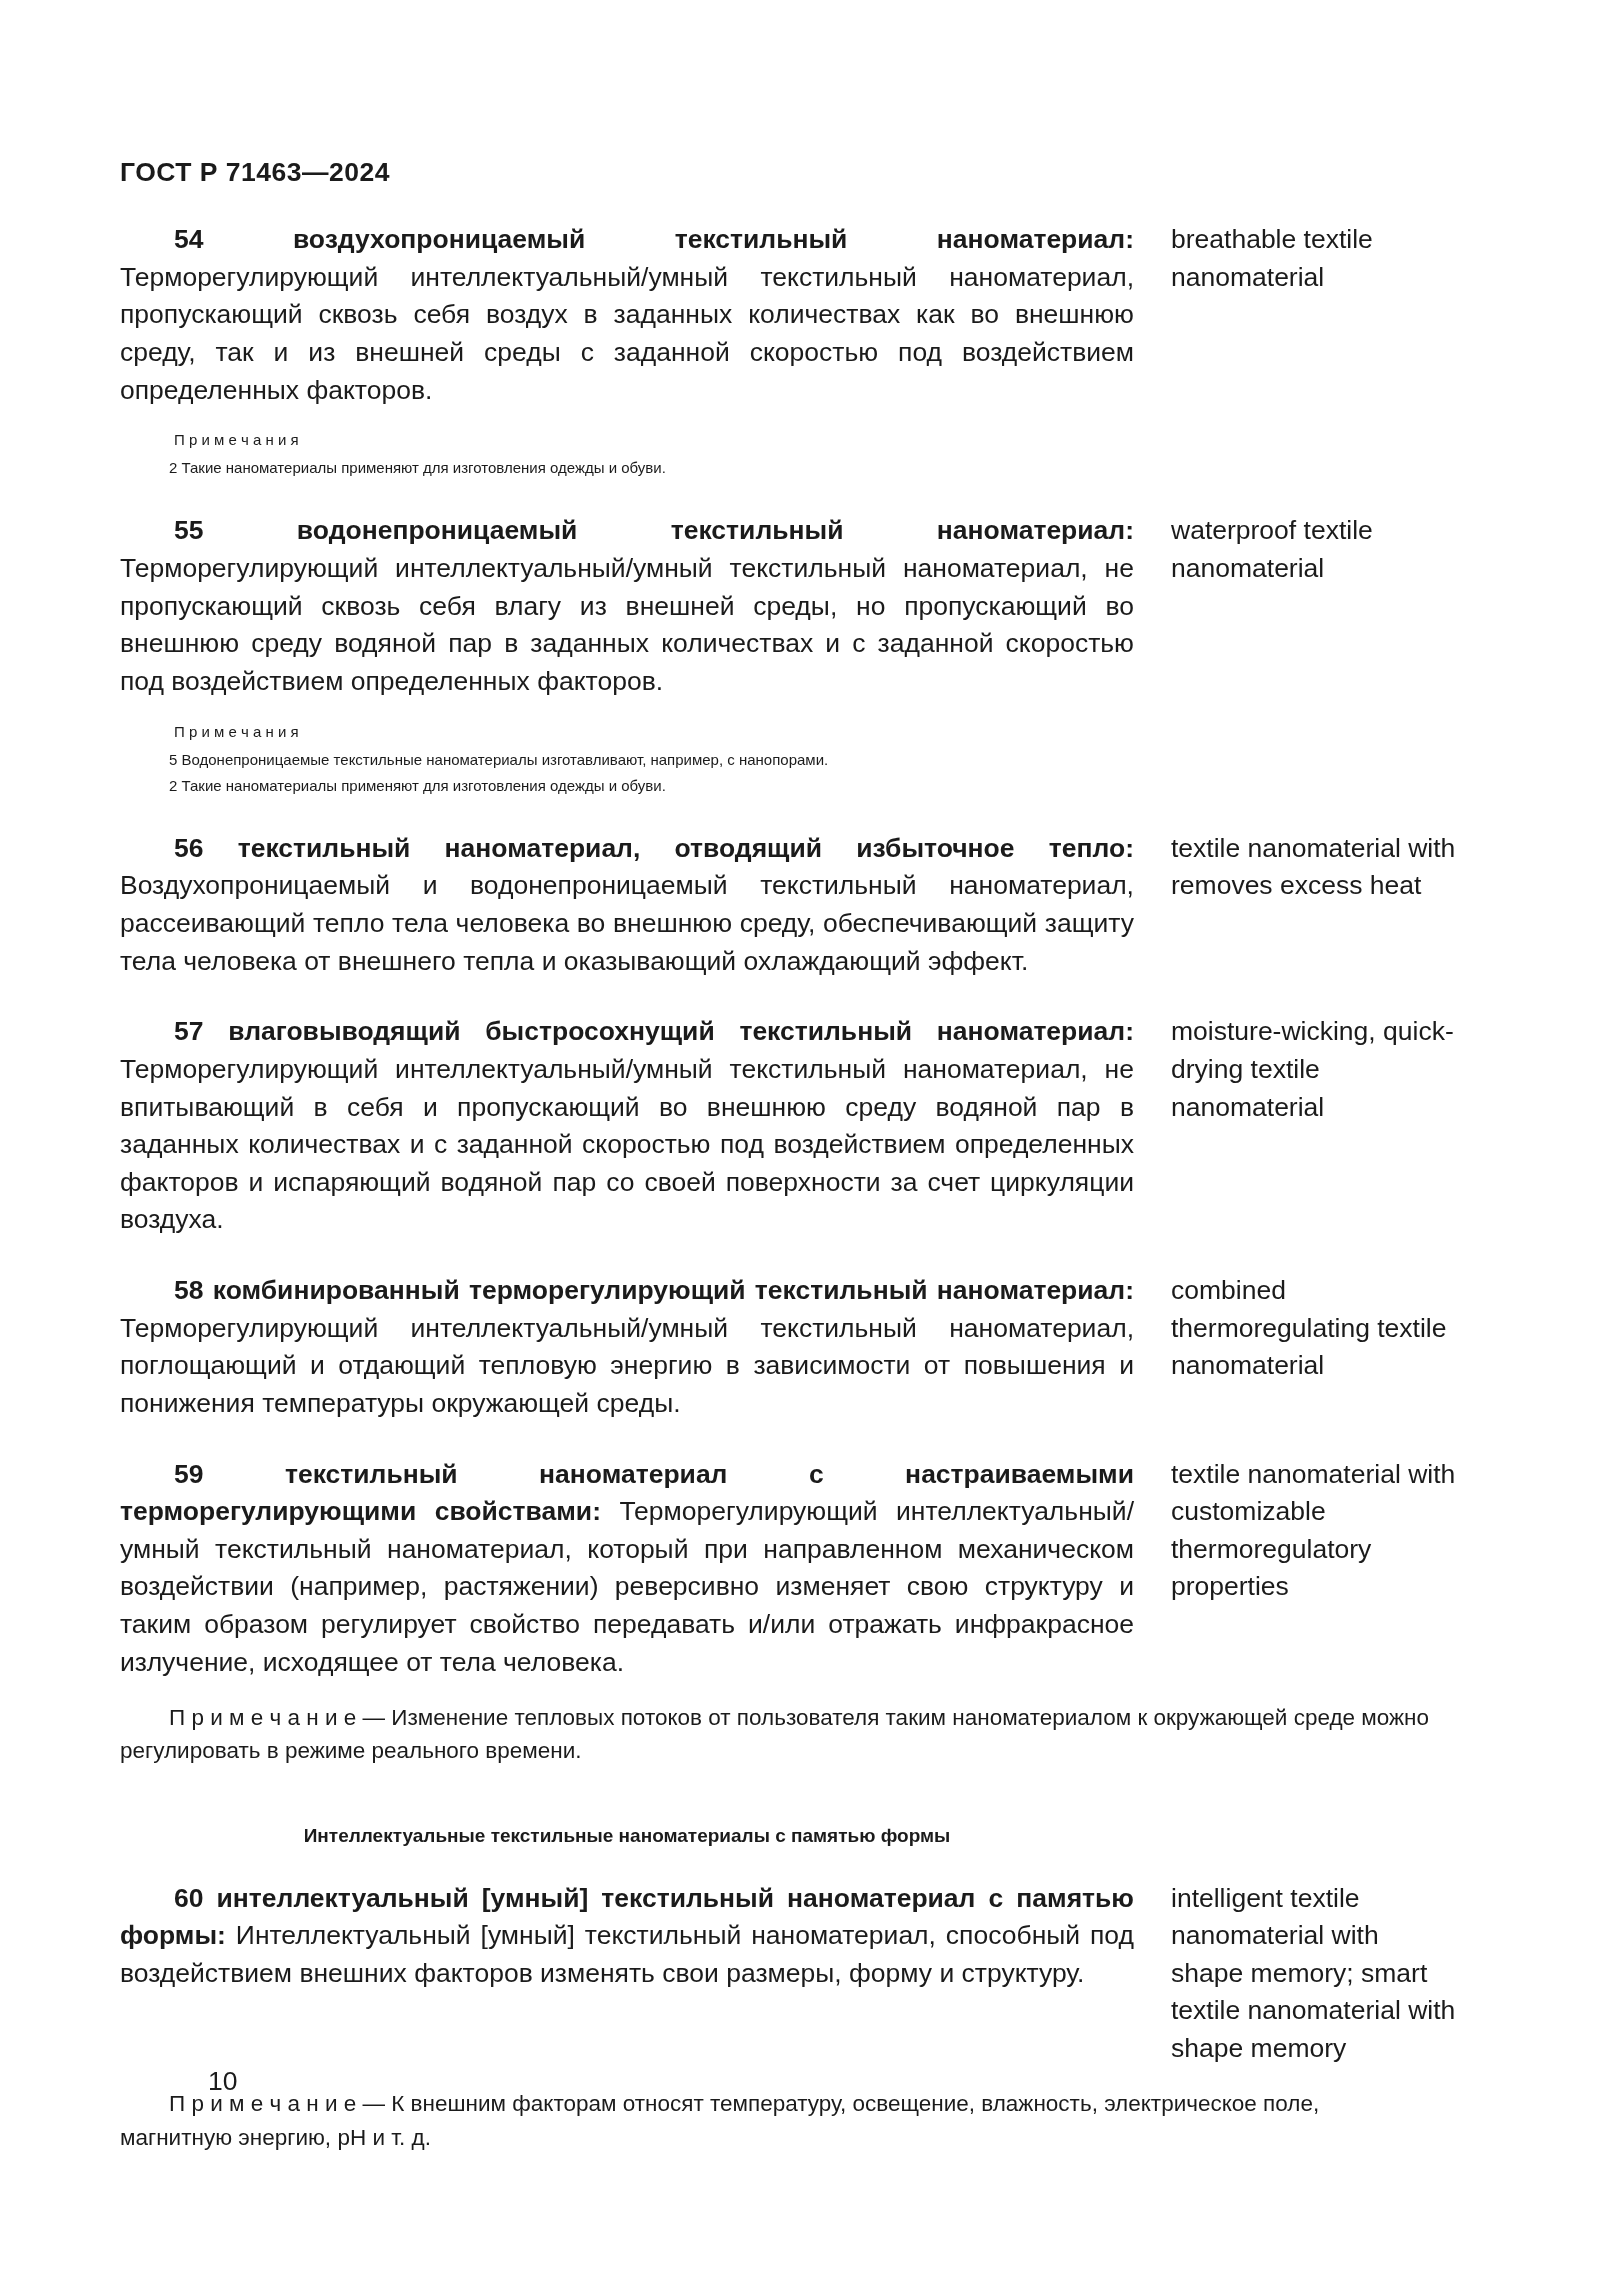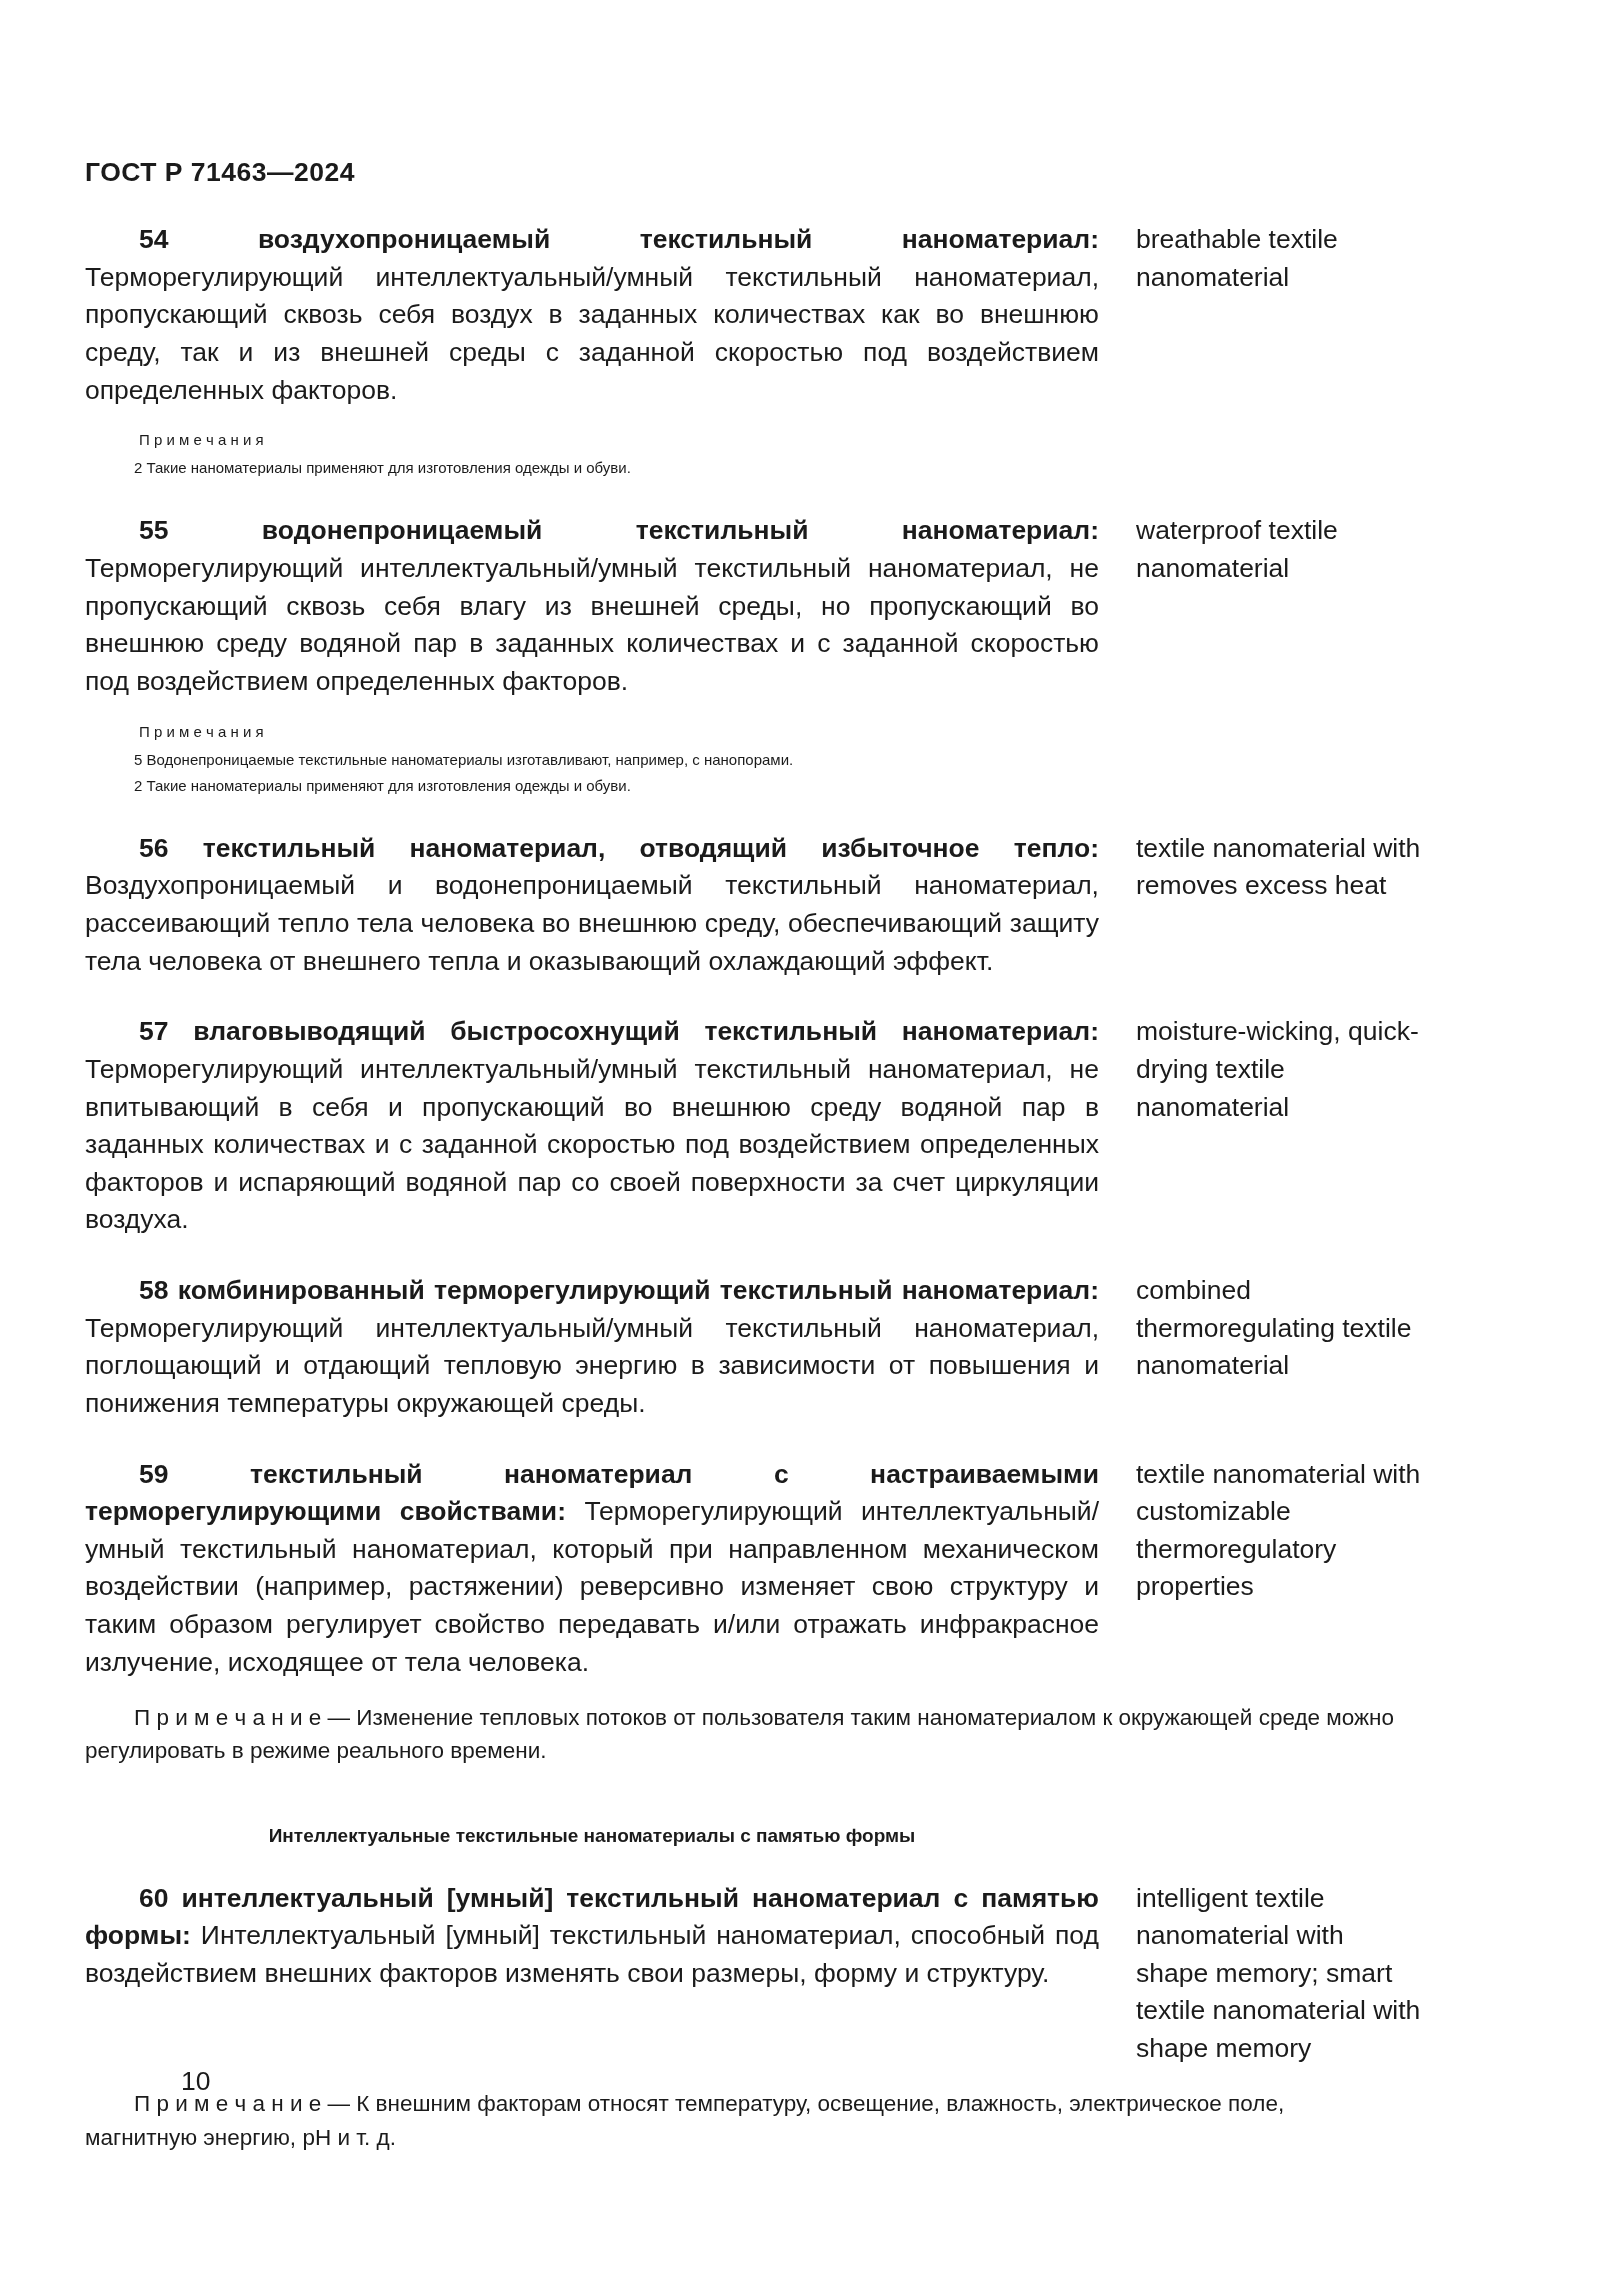--- a/index.html
+++ b/index.html
@@ -8,21 +8,21 @@
     width: 1621px;
     height: 2293px;
     position: relative;
     font-family: "Liberation Sans", sans-serif;
     color: #1b1b1b;
     overflow: hidden;
   }
   .page {
     width: 1621px;
     height: 2293px;
-    padding: 157px 112px 0 85px;
+    padding: 157px 112px 0 120px;
     position: relative;
   }
   .doc-header {
     font-size: 26.5px;
     font-weight: 700;
     margin-bottom: 17.6px;
     letter-spacing: 0.5px;
   }
   .term-row {
     display: flex;
@@ -70,21 +70,21 @@
   .section-heading {
     width: 1014px;
     margin-top: 57px;
     margin-bottom: 5px;
     text-align: center;
     font-size: 19px;
     font-weight: 700;
   }
   .page-number {
     position: absolute;
-    left: 181px;
+    left: 208px;
     top: 2066px;
     font-size: 26.5px;
   }
 </style>
 </head>
 <body>
 
 <div class="page">
 
   <div class="doc-header">ГОСТ Р 71463—2024</div>

